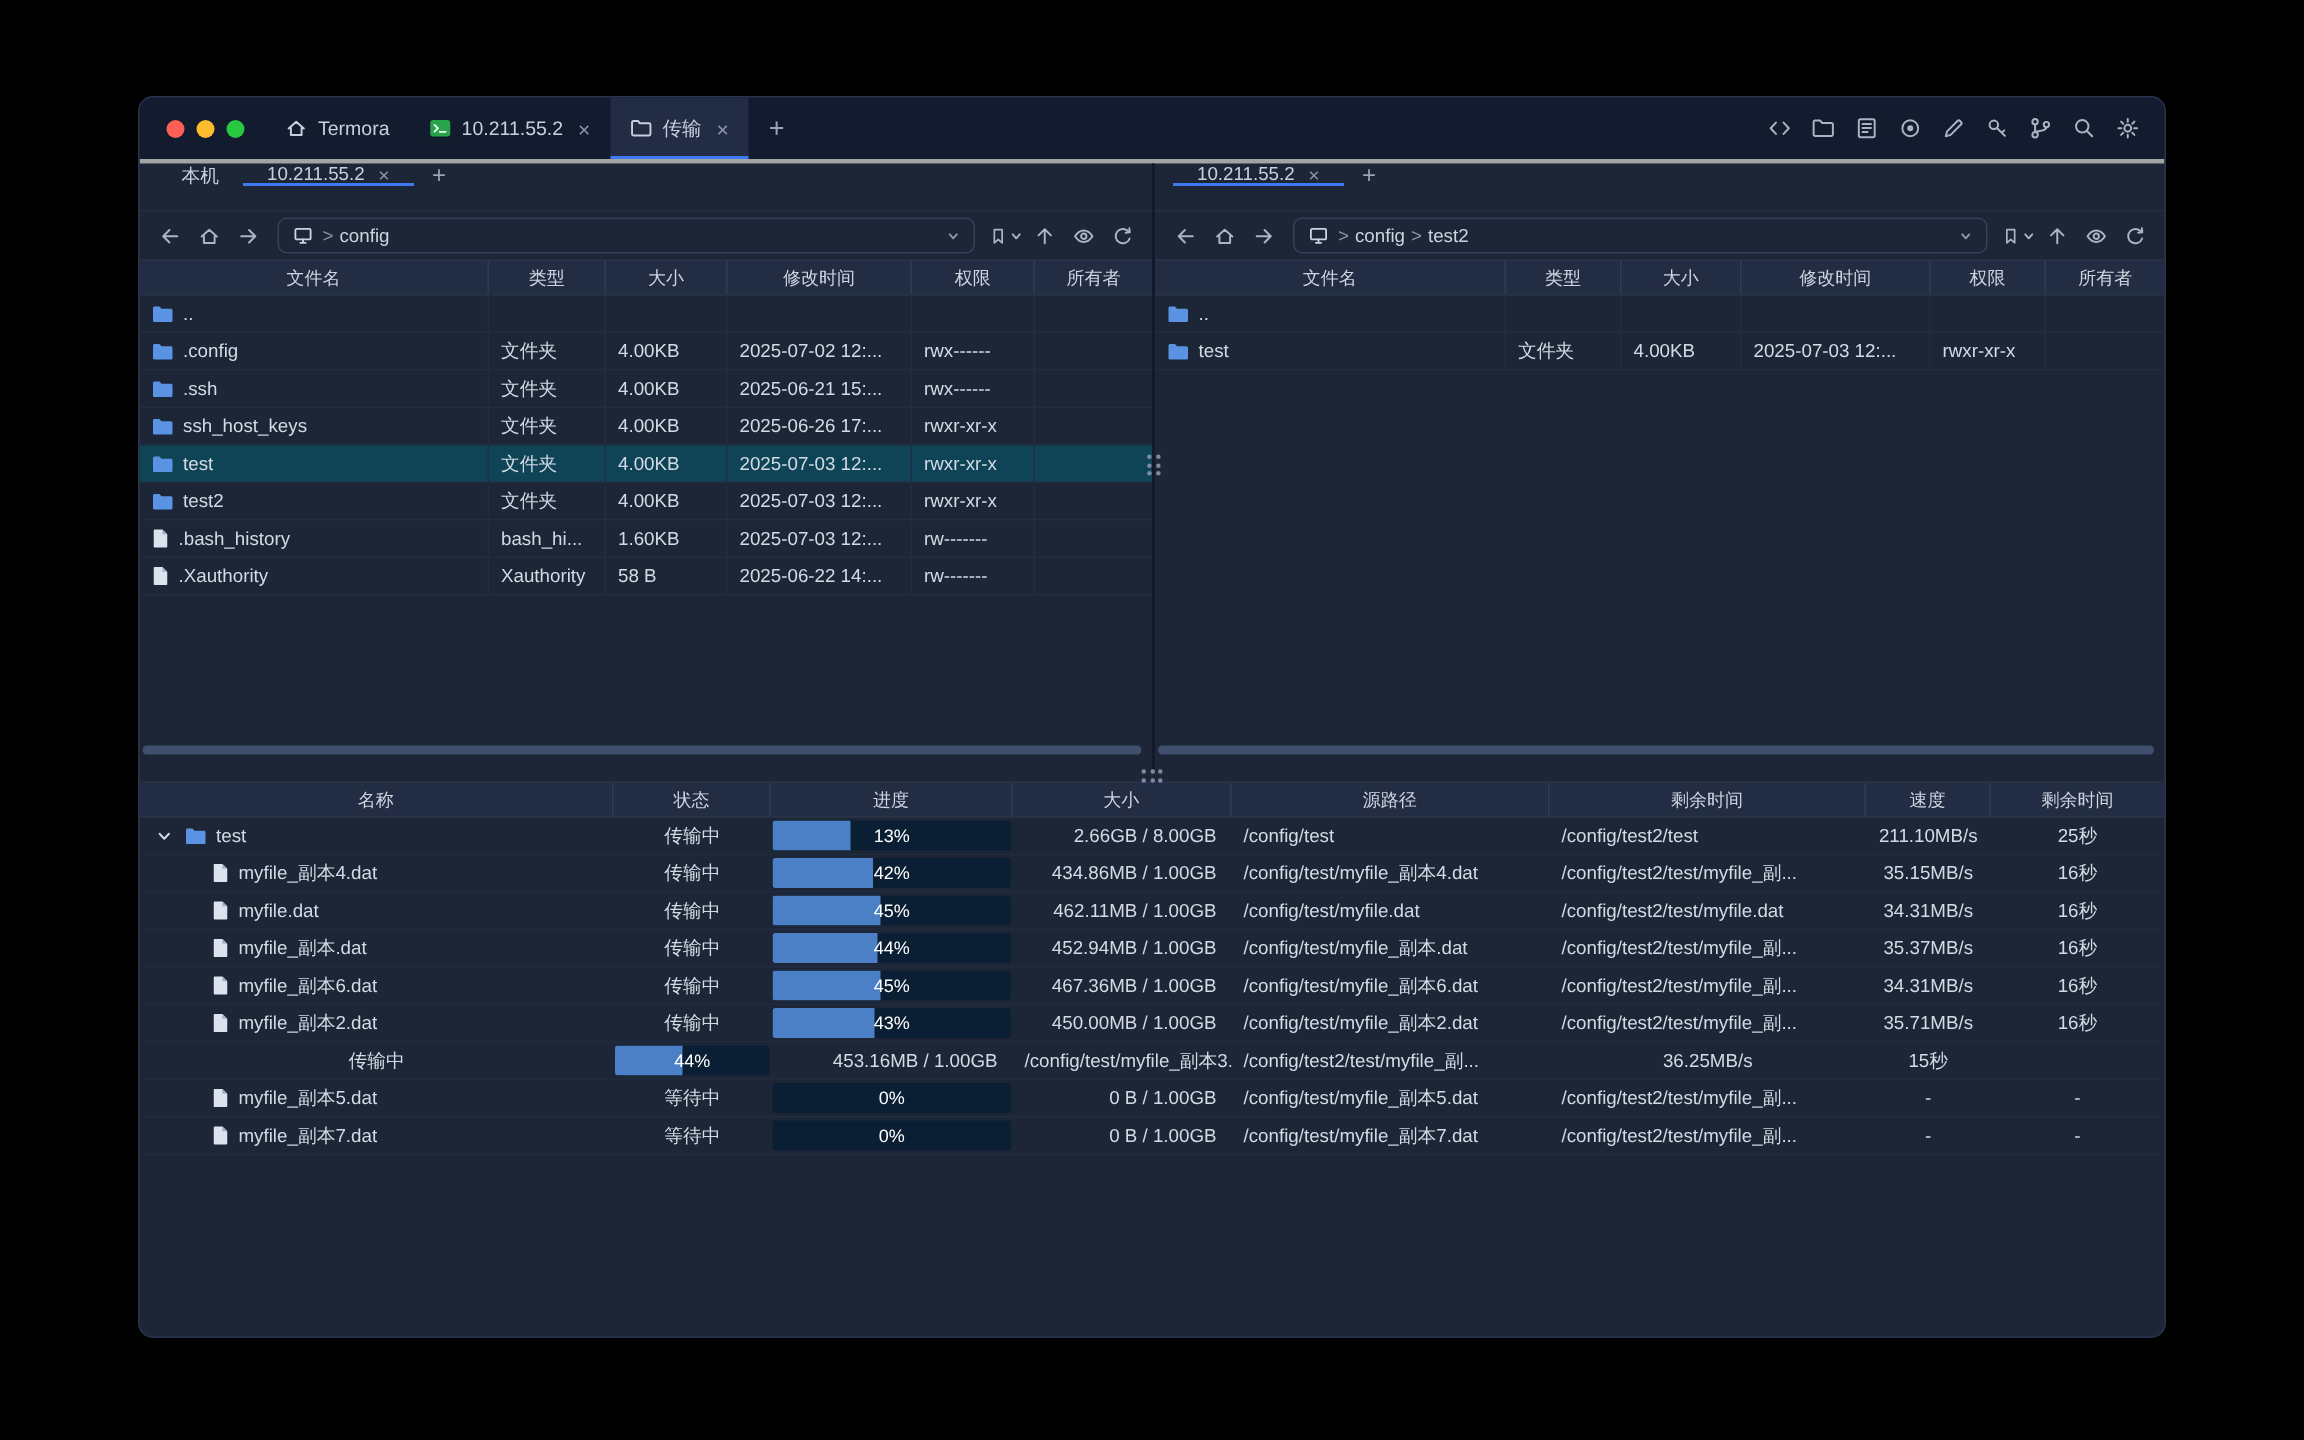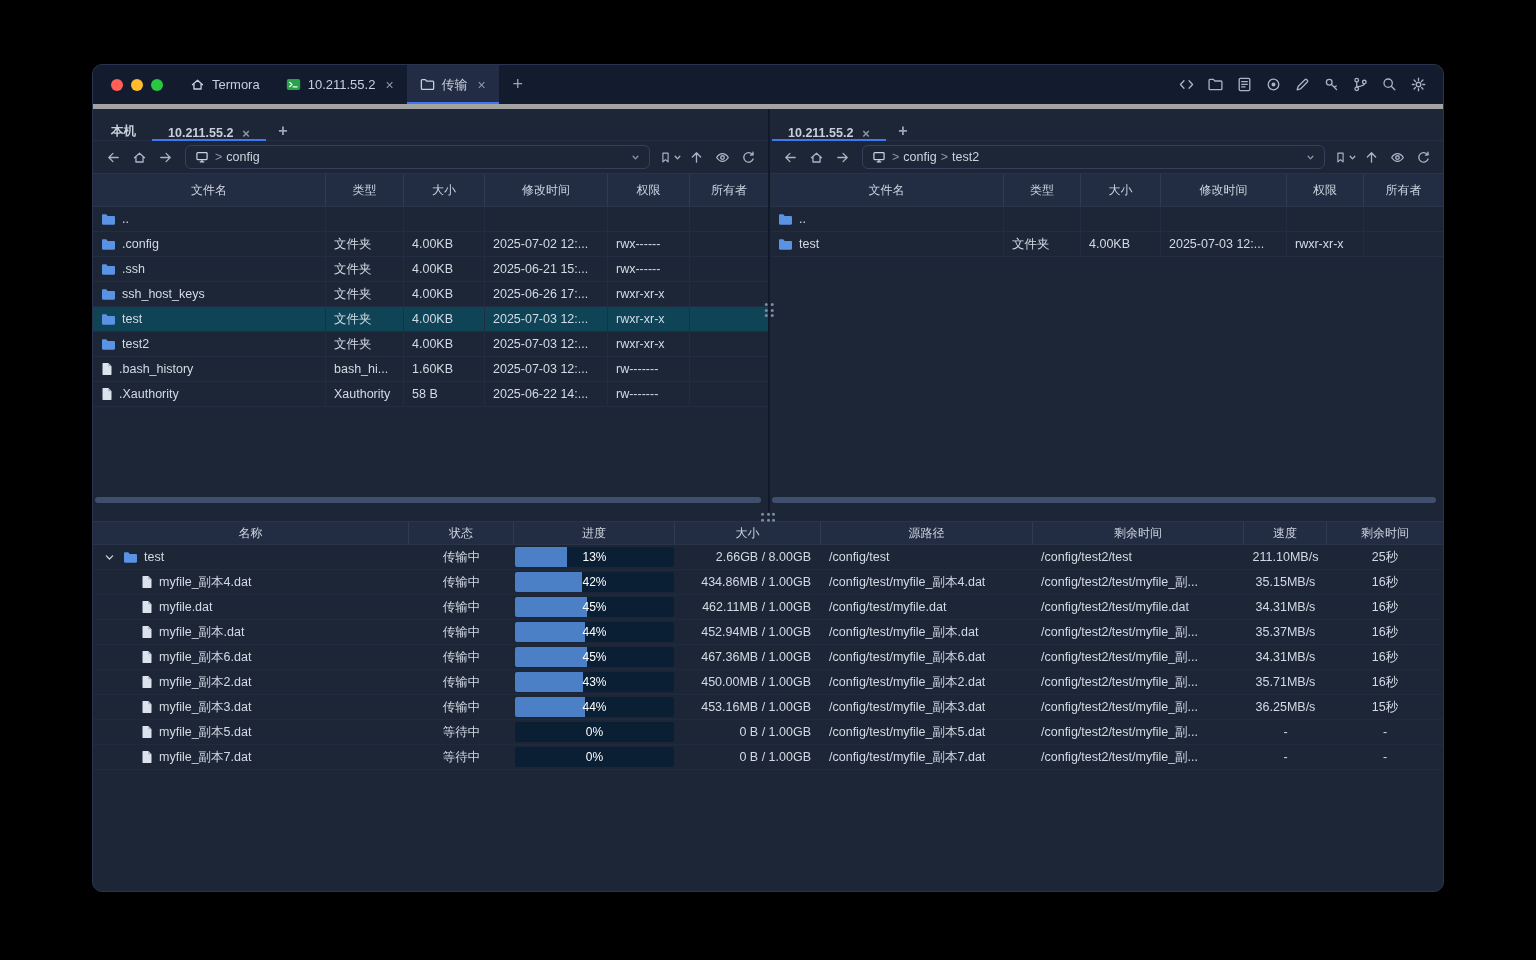--- a/index.html
+++ b/index.html
@@ -7,21 +7,21 @@
   body { font-family: "Liberation Sans", "DejaVu Sans", sans-serif; color: #d3dae5; }
 
   .window {
     position: absolute; left: 92px; top: 64px; width: 1352px; height: 828px;
     background: #1d2636; border: 1px solid #2a3450; border-radius: 10px;
     overflow: hidden; display: flex; flex-direction: column;
     box-shadow: 0 25px 70px rgba(0,0,0,.9);
   }
 
   
-  .titlebar { height: 44px; flex: none; background: #131c2e; display: flex; align-items: stretch; border-bottom: 5px solid #a3a3a3; }
+  .titlebar { height: 44px; flex: none; background: #131c2e; display: flex; align-items: stretch; border-bottom: 3px solid #a3a3a3; }
   .traffic { display: flex; align-items: center; gap: 8px; padding: 0 14px 0 18px; }
   .dot { width: 12px; height: 12px; border-radius: 50%; }
   .dot.red { background: var(--traffic-red, #ff5f57); }
   .dot.yellow { background: var(--traffic-yellow, #febc2e); }
   .dot.green { background: var(--traffic-green, #28c840); }
   .apptab, .ttab { display: flex; align-items: center; gap: 7px; padding: 0 13px; font-size: 13px; color: #c8cfdc; position: relative; }
   .ttab.active { background: #222d45; }
   .ttab.active::after { content: ""; position: absolute; left: 0; right: 0; bottom: 0; height: 2.5px; background: var(--accent, #3f78f1); }
   .close { color: #8d97ab; font-size: 14px; line-height: 1; margin-left: 3px; }
   .ttab-plus { width: 38px; display: flex; align-items: center; justify-content: center; font-size: 18px; color: #9aa4b8; }
@@ -33,35 +33,35 @@
 
   
   .panels { height: 404px; flex: none; display: flex; }
   .panel { display: flex; flex-direction: column; position: relative; min-width: 0; }
   .panel-left { width: 675px; flex: none; }
   .panel-right { flex: 1; }
   .vdiv { width: 2px; background: #111a2b; position: relative; }
   .vgrip { position: absolute; left: 50%; top: 194px; transform: translateX(-50%); display: grid; grid-template-columns: repeat(2, 3px); gap: 2.5px; }
   .vgrip i, .hgrip i { width: 3px; height: 3px; border-radius: 50%; background: #7d8aa0; }
 
-  .ptabs { height: 32px; flex: none; display: flex; align-items: flex-end; border-bottom: 1px solid #252f46; padding-left: 2px; font-weight: bold; }
+  .ptabs { height: 32px; flex: none; display: flex; align-items: flex-start; border-bottom: 1px solid #252f46; padding-left: 12px; }
   .ptab { display: flex; align-items: center; gap: 6px; padding: 0 16px; font-size: 12.5px; color: #c9d0dd; position: relative; }
   .ptab.active::after { content: ""; position: absolute; left: 0; right: 0; bottom: -1px; height: 2px; background: var(--accent, #3f78f1); }
   .ptab .close { font-size: 13px; }
   .ptab-plus { width: 34px; display: flex; align-items: center; justify-content: center; font-size: 16px; color: #9aa4b8; }
 
   .navbar { height: 32px; flex: none; display: flex; align-items: center; padding: 0 8px; gap: 2px; color: #aab4c6; }
   .navbtn { min-width: 24px; height: 24px; display: flex; align-items: center; justify-content: center; border-radius: 4px; gap: 1px; }
   .crumbbox { flex: 1; height: 24px; margin: 0 6px; border: 1px solid #35405d; border-radius: 6px; display: flex; align-items: center; padding: 0 9px; gap: 6px; font-size: 12.5px; color: #ccd3df; min-width: 0; }
   .crumbs { display: flex; align-items: center; gap: 4px; }
   .crumb-sep { color: #8d97ab; }
   .caret { margin-left: auto; color: #8d97ab; display: inline-flex; }
 
   
-  .fheader { display: grid; height: 34px; flex: none; background: #222c42; border-top: 1px solid #2a3449; border-bottom: 1px solid #2a3449; font-size: 12px; color: #ced5e1; }
+  .fheader { display: grid; height: 24px; flex: none; background: #222c42; border-top: 1px solid #2a3449; border-bottom: 1px solid #2a3449; font-size: 12px; color: #ced5e1; }
   .hcell { display: flex; align-items: center; justify-content: center; border-right: 1px solid #303a54; white-space: nowrap; overflow: hidden; }
   .hcell:last-child { border-right: none; }
   .panel-left .fheader, .panel-left .frow { grid-template-columns: 233px 78px 81px 123px 82px 1fr; }
   .panel-right .fheader, .panel-right .frow { grid-template-columns: 234px 77px 80px 126px 77px 1fr; }
   .fbody { flex: 1; overflow: hidden; }
   .frow { display: grid; height: 25px; font-size: 12.5px; border-bottom: 1px solid #232d42; }
   .frow.selected { background: var(--selected-row, #0f4456); }
   .fcell { display: flex; align-items: center; padding: 0 8px; border-right: 1px solid #232d42; white-space: nowrap; overflow: hidden; }
   .fcell:last-child { border-right: none; }
   .fcell.name { gap: 6px; }
@@ -687,30 +687,20 @@
               <span class="plabel">43%</span>
             </div>
           </div>
           <div class="tcell right">450.00MB / 1.00GB</div>
           <div class="tcell">/config/test/myfile_副本2.dat</div>
           <div class="tcell">/config/test2/test/myfile_副...</div>
           <div class="tcell center">35.71MB/s</div>
           <div class="tcell center">16秒</div>
         </div>
         <div class="trow">
-          <div class="tcell name">
-            <span class="tree-indent"></span>
-            <span class="icn">
-              <svg width="12" height="14" viewBox="0 0 12 14">
-                <path d="M1.5 1h5.8l3.2 3.2v8.3c0 .3-.2.5-.5.5H2c-.3 0-.5-.2-.5-.5V1.5c0-.3.2-.5.5-.5z" fill="#dce3ee"></path>
-                <path d="M7.3 1v3.2h3.2z" fill="#9fadc4"></path>
-              </svg>
-            </span>
-            <span class="fname">myfile_副本3.dat</span>
-          </div>
           <div class="tcell center">传输中</div>
           <div class="tcell prog">
             <div class="pbar">
               <div class="pfill" style="width: 44%;"></div>
               <span class="plabel">44%</span>
             </div>
           </div>
           <div class="tcell right">453.16MB / 1.00GB</div>
           <div class="tcell">/config/test/myfile_副本3.dat</div>
           <div class="tcell">/config/test2/test/myfile_副...</div>

